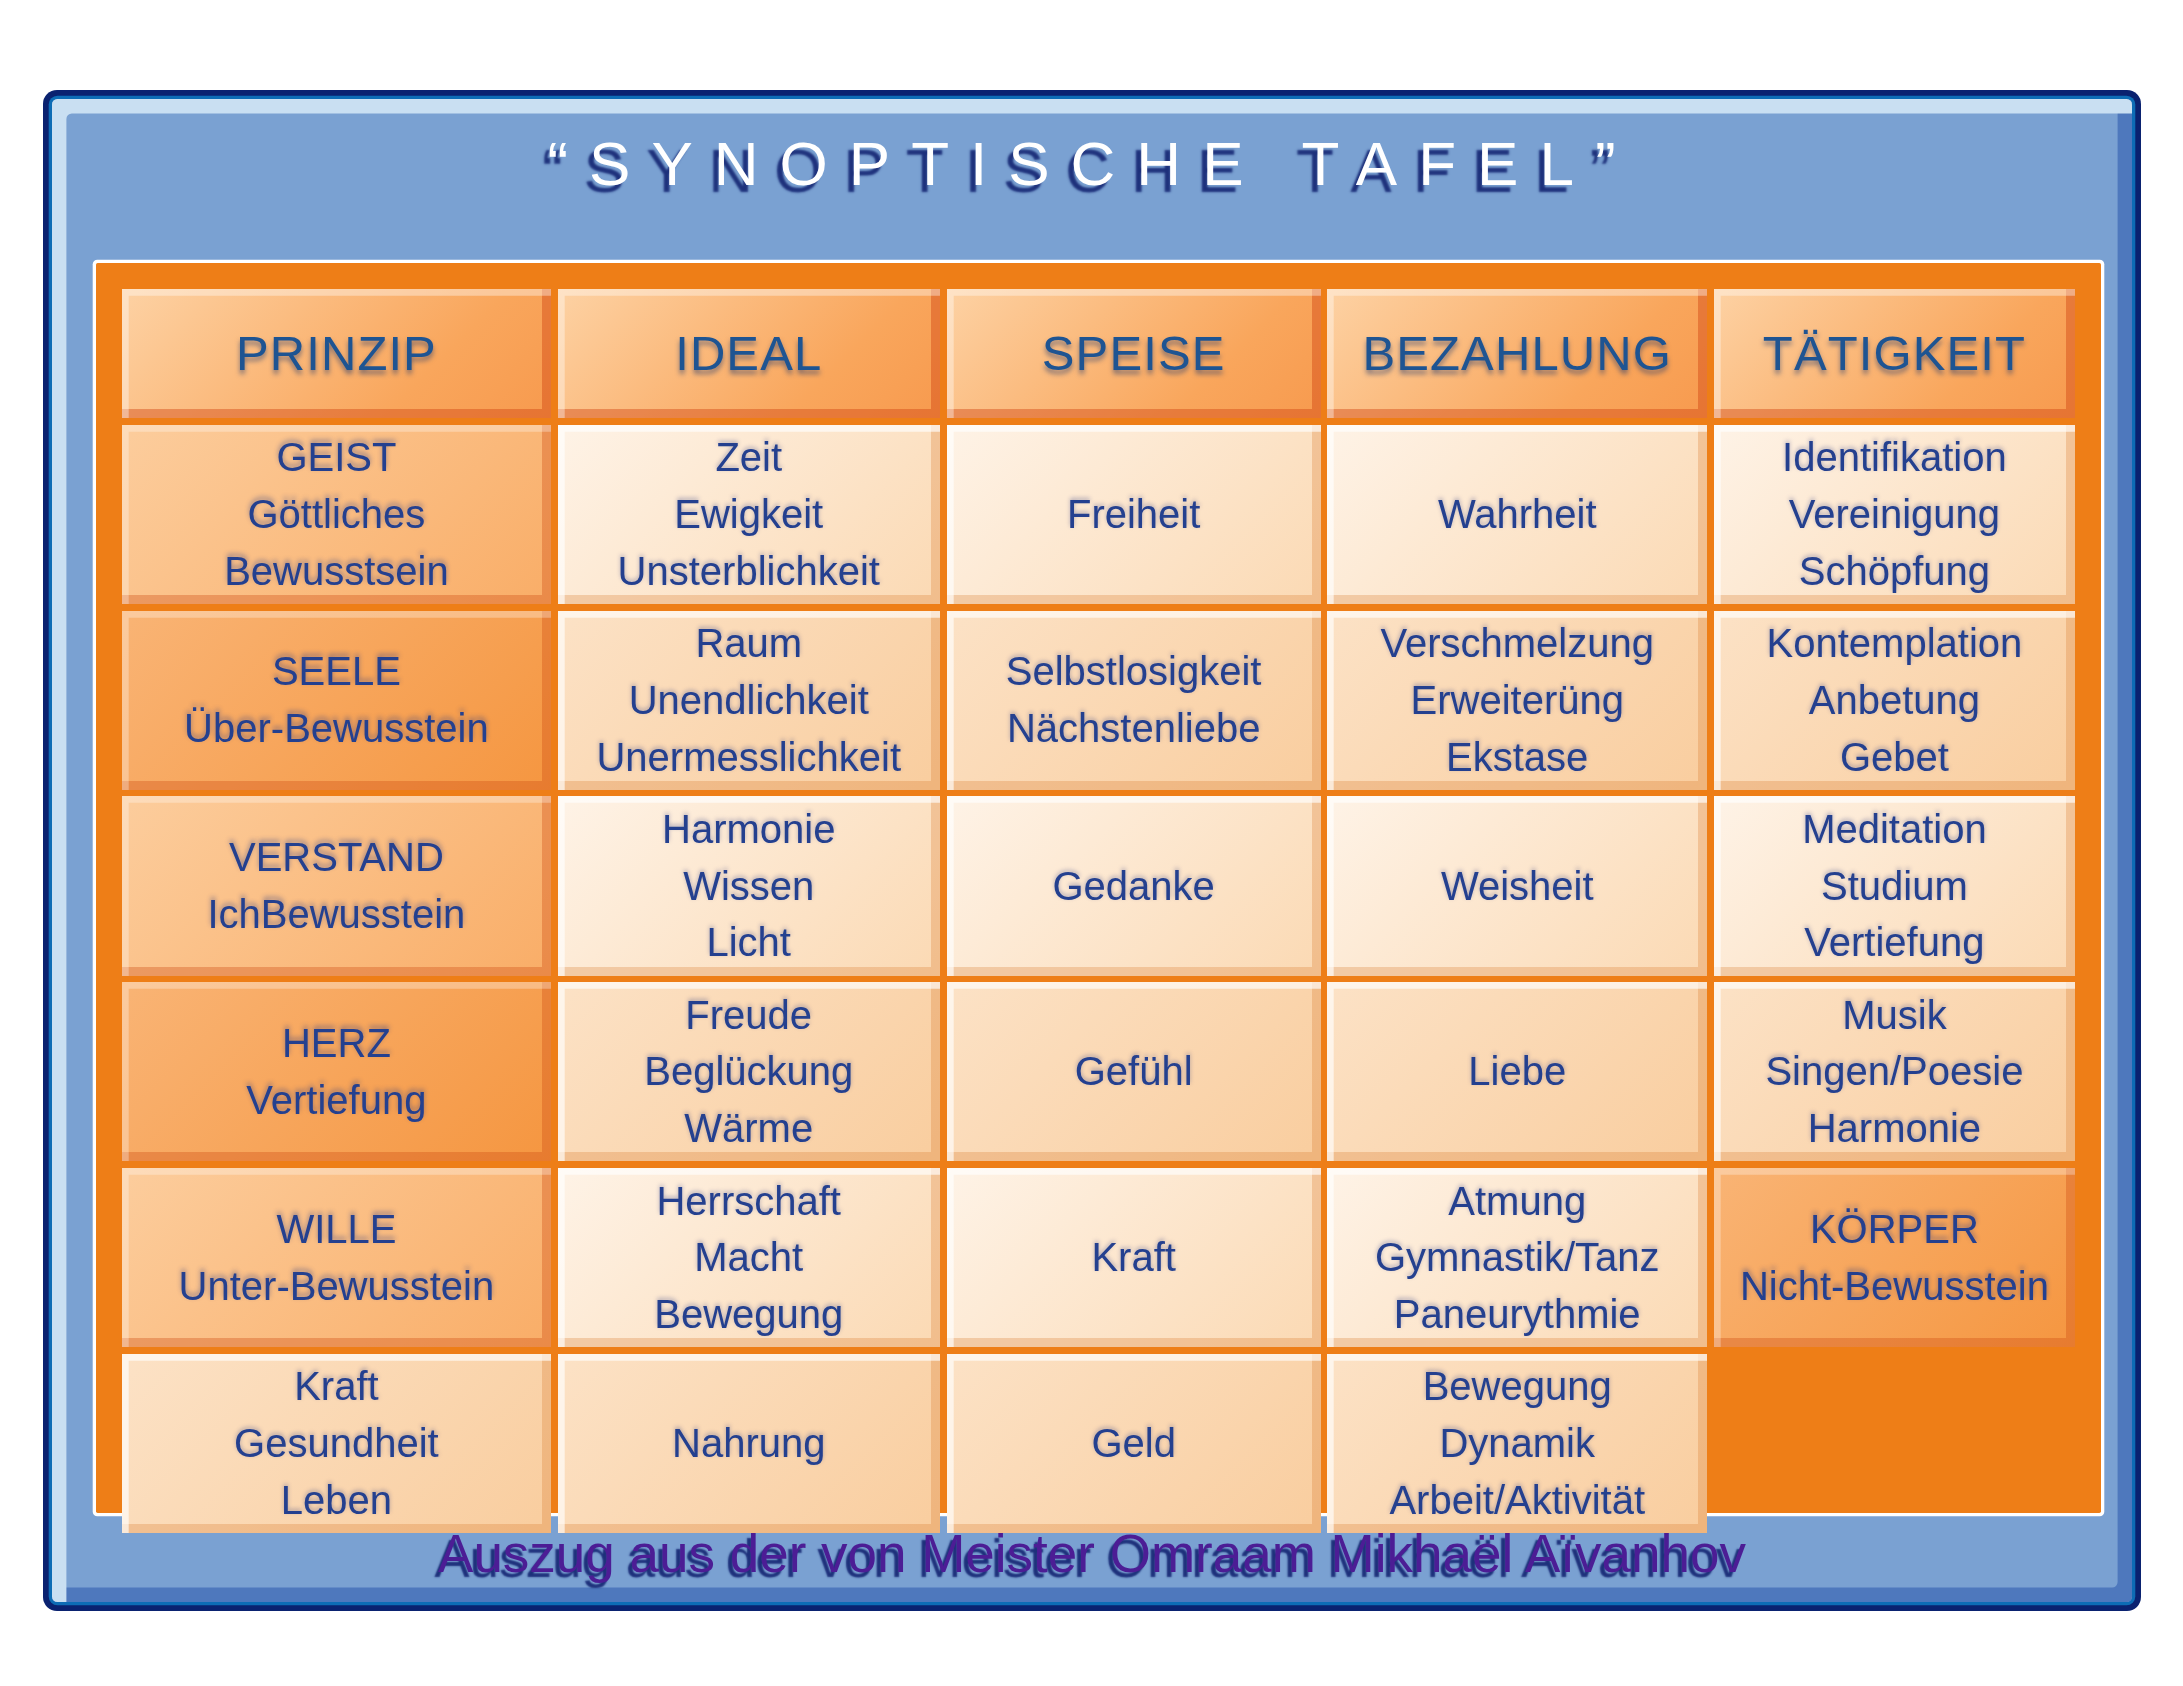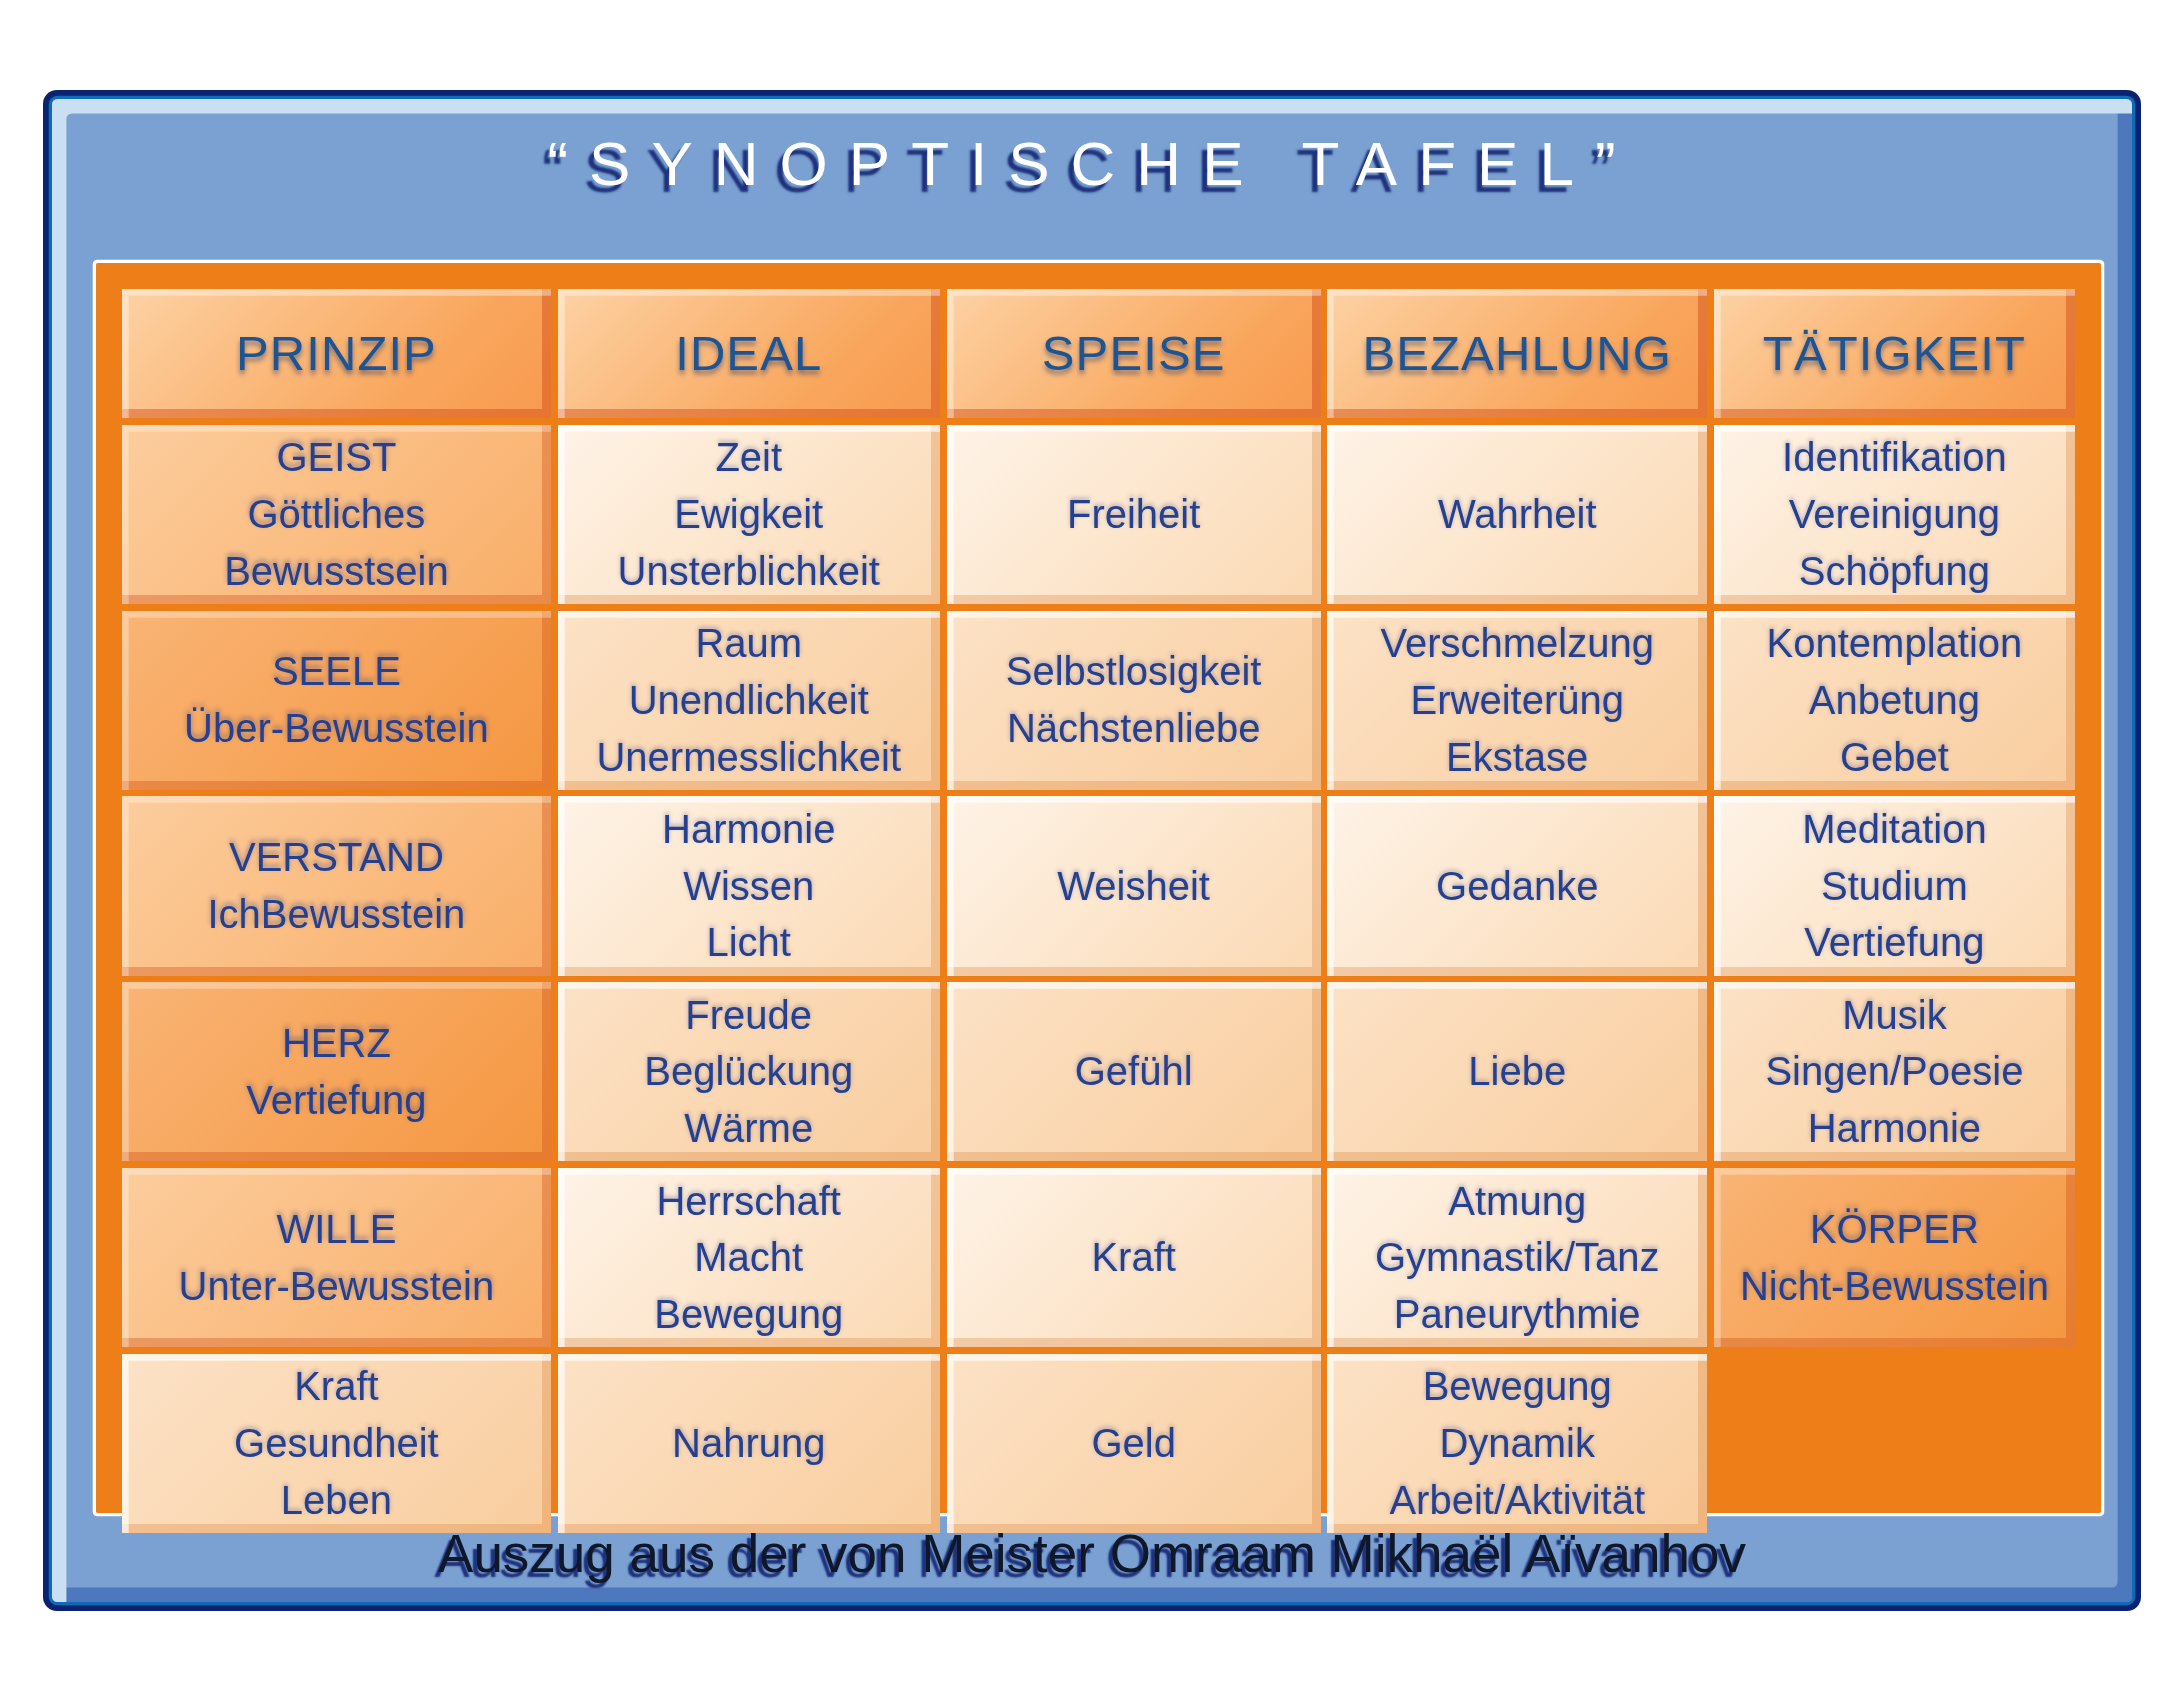--- a/index.html
+++ b/index.html
@@ -50,21 +50,21 @@
   }
   .d-odd{background:linear-gradient(135deg,#fef3e7 0%,#fbd9b3 100%);}
   .d-even{background:linear-gradient(135deg,#fce2c6 0%,#f9cd9e 100%);}
   .d-odd,.d-even{
     box-shadow:inset 6.7px 6.7px 0 rgba(255,255,255,0.65), inset -9px -9px 0 rgba(214,120,40,0.28);
     text-shadow:0 -2.2px 4.4px rgba(40,55,130,0.35);
   }
   .caption{
     position:absolute;left:0;top:1413px;width:100%;height:83px;
     display:flex;align-items:center;justify-content:center;
-    color:#0f172a;font-size:53px;
+    color:#4c1d95;font-size:53px;
     text-shadow:-3.9px 5px 1.7px rgba(24,42,118,0.95);
     white-space:nowrap;
   }
 </style>
 </head>
 <body>
 
 <div class="panel">
 
   <div class="title">“SYNOPTISCHE TAFEL”</div>
@@ -101,22 +101,22 @@
 Ekstase</div>
     <div class="cell d-even">Kontemplation
 Anbetung
 Gebet</div>
 
     <div class="cell p-odd">VERSTAND
 IchBewusstein</div>
     <div class="cell d-odd">Harmonie
 Wissen
 Licht</div>
+    <div class="cell d-odd">Gedanke</div>
     <div class="cell d-odd">Weisheit</div>
-    <div class="cell d-odd">Gedanke</div>
     <div class="cell d-odd">Meditation
 Studium
 Vertiefung</div>
 
     <div class="cell p-even">HERZ
 Vertiefung</div>
     <div class="cell d-even">Freude
 Beglückung
 Wärme</div>
     <div class="cell d-even">Gefühl</div>

